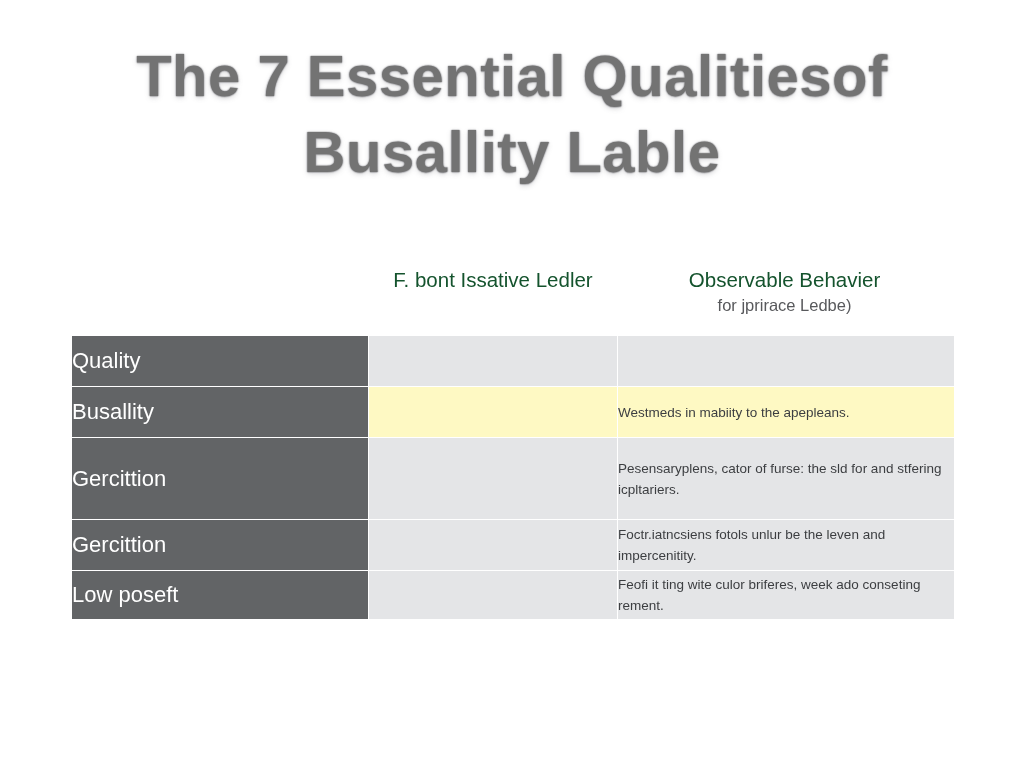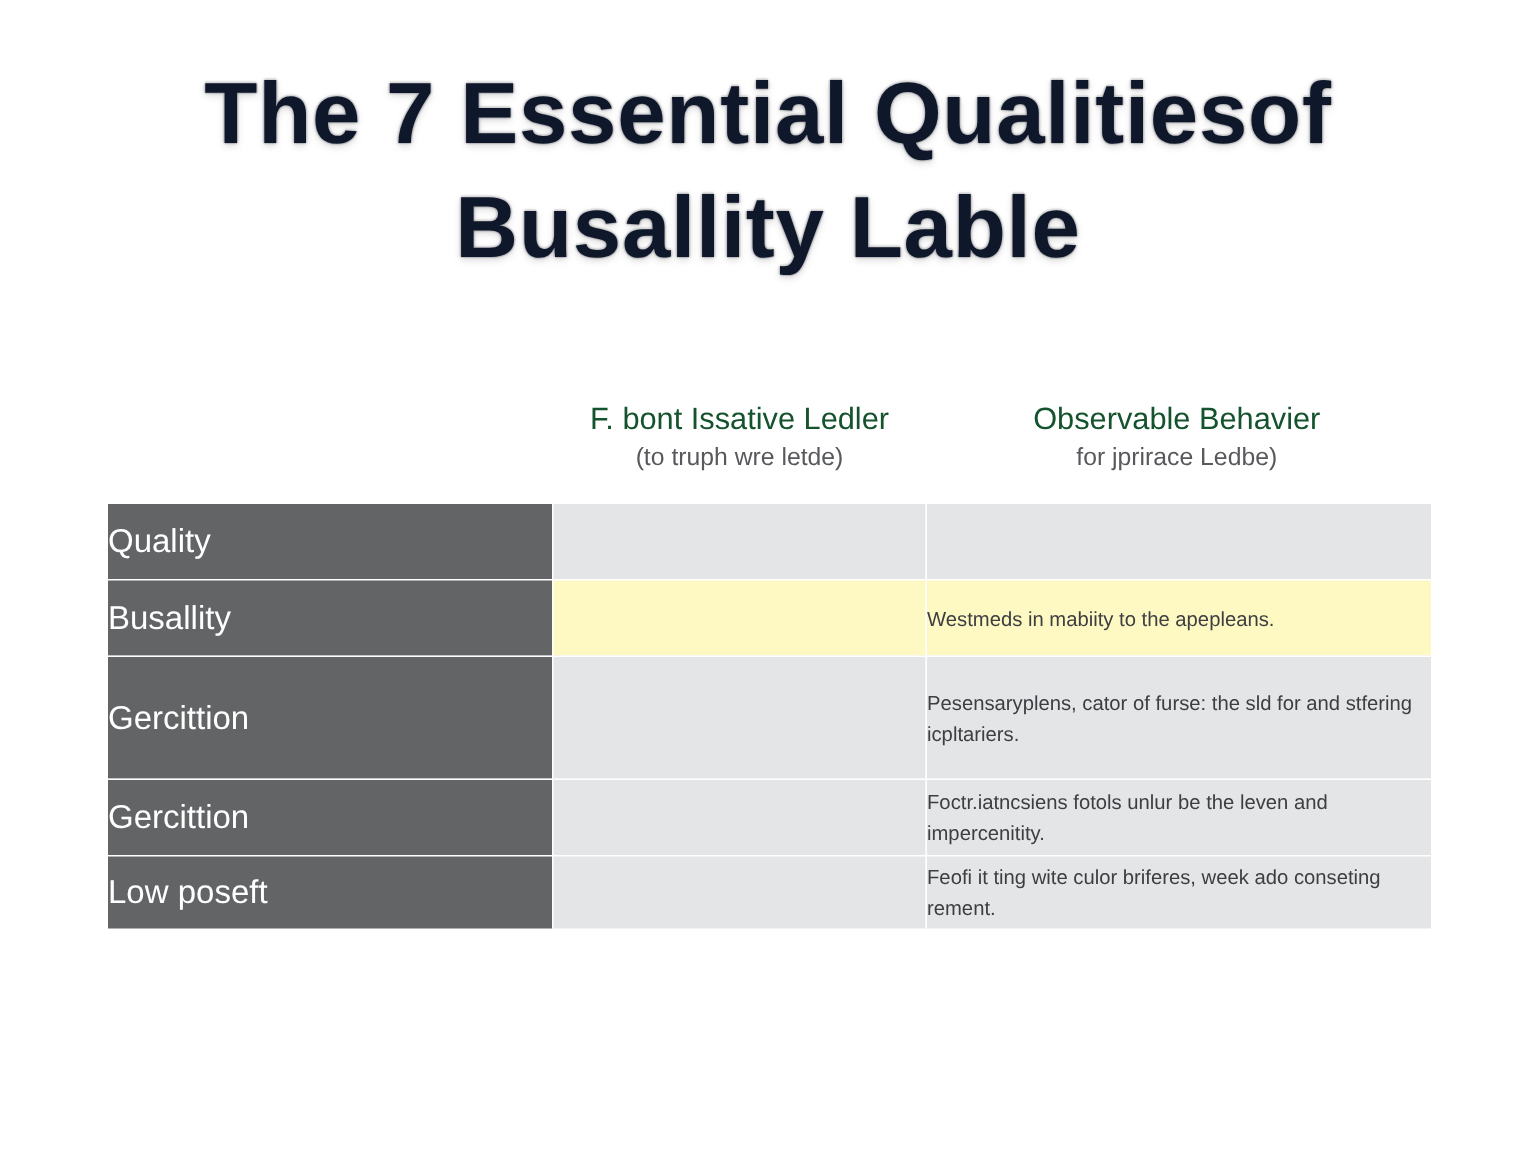--- a/index.html
+++ b/index.html
@@ -32,21 +32,21 @@
     left: 72px;
     top: 38px;
     width: 880px;
     text-align: center;
   }
   .title-line {
     font-size: 58px;
     font-weight: bold;
     line-height: 76px;
     letter-spacing: 0.5px;
-    color: #0f172a;
+    color: #737373;
     text-shadow:
        0px 1px 1px rgba(120,120,124,0.40),
        1px 0px 1px rgba(120,120,124,0.28),
       -1px 0px 1px rgba(120,120,124,0.28),
        0px -1px 1px rgba(120,120,124,0.22),
        0px 2px 5px rgba(110,110,115,0.26);
     white-space: nowrap;
   }
 
   
@@ -132,21 +132,20 @@
 <div id="slide">
 
   <div id="title-block">
     <div class="title-line">The 7 Essential Qualitiesof</div>
     <div class="title-line">Busallity Lable</div>
   </div>
 
   <div id="column-headers">
     <div class="col-head c2">
       <div class="col-head-main">F. bont Issative Ledler</div>
-      <div class="col-head-sub">(to truph wre letde)</div>
     </div>
     <div class="col-head c3">
       <div class="col-head-main">Observable Behavier</div>
       <div class="col-head-sub">for jprirace Ledbe)</div>
     </div>
   </div>
 
   <table id="qualities-table">
     <tbody>
       <tr class="row-even r0">

